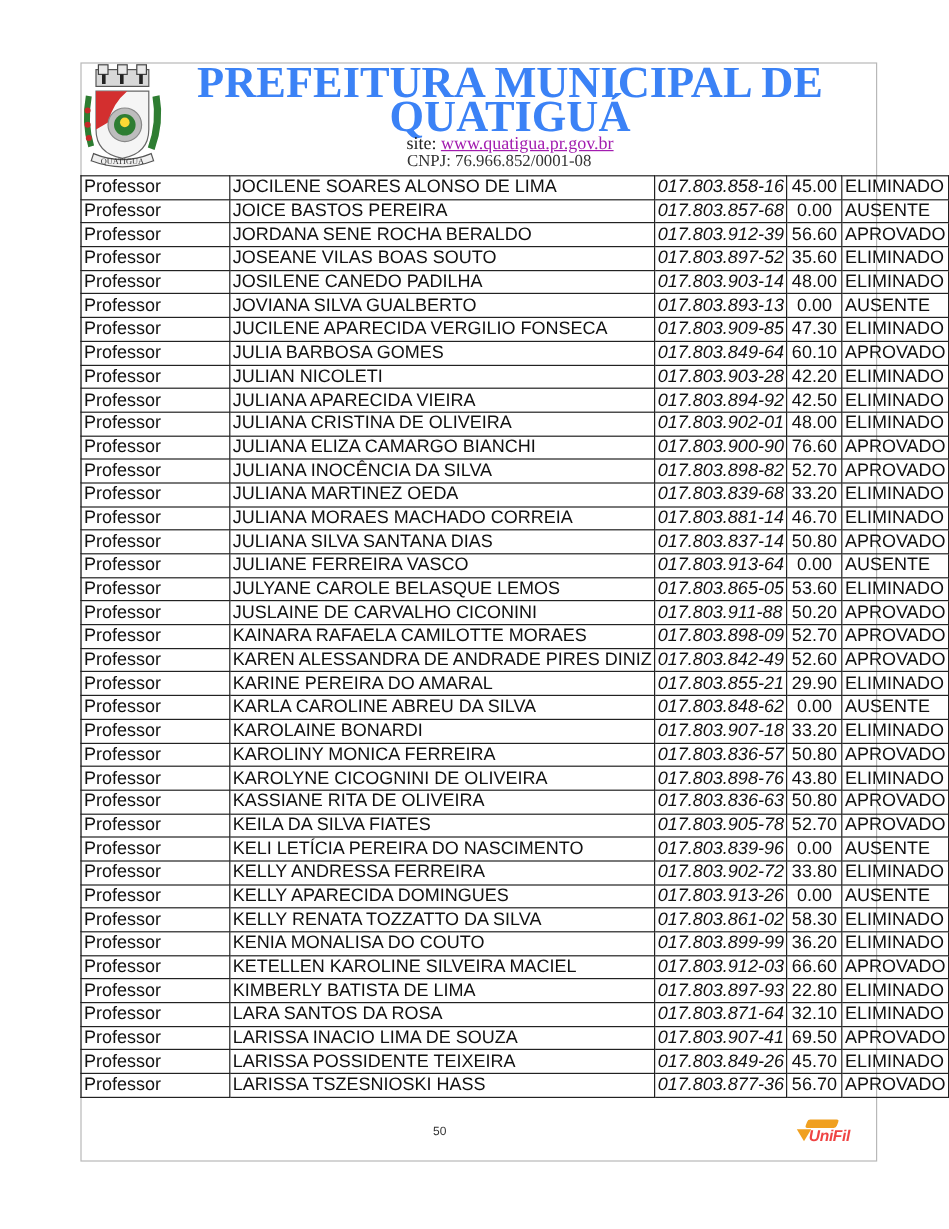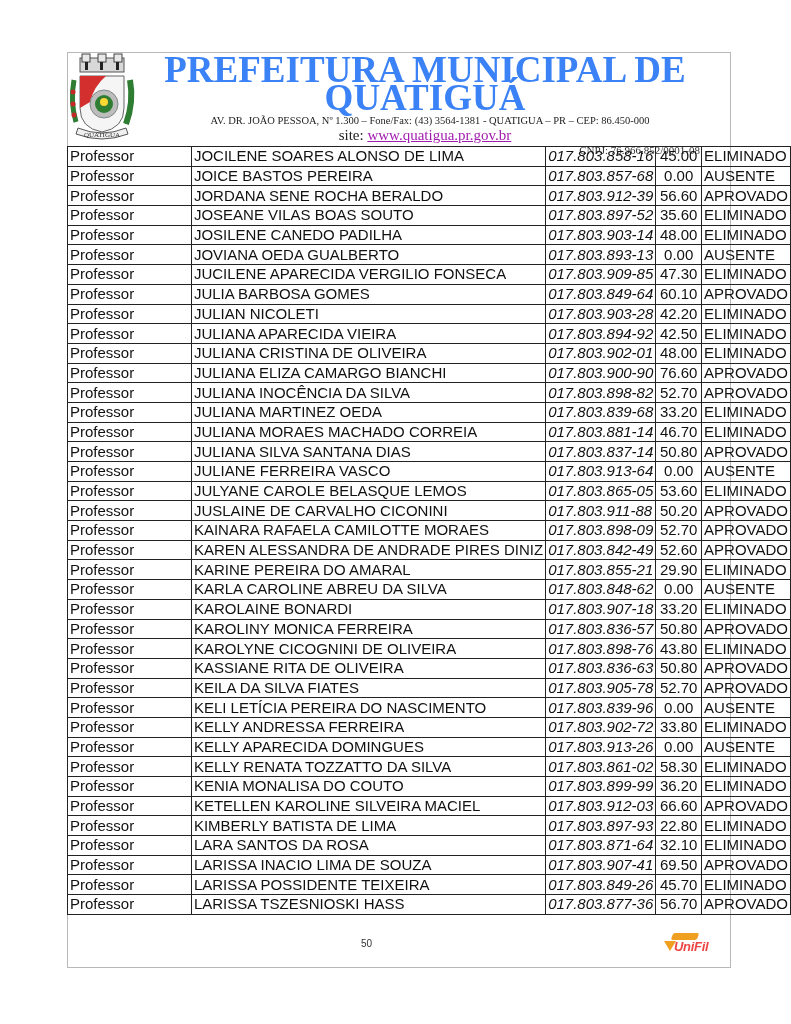--- a/index.html
+++ b/index.html
@@ -7,21 +7,21 @@
   .page-frame {
     position: absolute; left: 67px; top: 52px; width: 664px; height: 916px;
     border: 1px solid #b8b8b8; box-sizing: border-box;
   }
   .crest { position: absolute; left: 66px; top: 52px; width: 72px; height: 92px; }
   .header { position: absolute; left: 140px; top: 56px; width: 560px; text-align: center; }
   .title { font-family: "Liberation Serif", serif; font-weight: bold; font-size: 37px; color: #3b82f6; letter-spacing: 0px; line-height: 28px; margin-left: 10px; }
   .address { font-family: "Liberation Serif", serif; font-size: 10.5px; color: #222; margin-top: 2px; line-height: 13px; margin-left: 20px; }
   .site { font-family: "Liberation Serif", serif; font-size: 15px; color: #222; line-height: 17px; margin-left: 10px; }
   .site a { color: #a21caf; text-decoration: underline; }
-  .cnpj { font-family: "Liberation Serif", serif; font-size: 11px; color: #333; line-height: 12px; margin-left: -8px; text-align: right; }
+  .cnpj { font-family: "Liberation Serif", serif; font-size: 14px; color: #333; line-height: 12px; margin-left: -8px; }
 
   table.results {
     position: absolute; left: 67px; top: 146px; border-collapse: collapse;
     font-family: "Liberation Sans", sans-serif; font-size: 15px; color: #111;
   }
   table.results td {
     border: 1px solid #222; height: 18.7px; padding: 0 2px; white-space: nowrap; line-height: 18px;
   }
   td.c-cargo { width: 172px; }
   td.c-nome { width: 249px; }
@@ -59,21 +59,20 @@
   <path d="M14 24 L40 24 Q28 34 24 50 L14 56 Z" fill="#d32f2f"></path>
   <circle cx="38" cy="52" r="14" fill="#bdbdbd" stroke="#888" stroke-width="1"></circle>
   <circle cx="38" cy="52" r="9" fill="#2e7d32"></circle>
   <circle cx="38" cy="50" r="4" fill="#fdd835"></circle>
   <path d="M10 82 Q36 92 62 82 L60 76 Q36 86 12 76 Z" fill="#f0f0f0" stroke="#555" stroke-width="1"></path>
   <text x="36" y="85" font-family="Liberation Serif, serif" font-size="7" text-anchor="middle" fill="#333">QUATIGUA</text>
 </svg>
 
 <div class="header">
   <div class="title">PREFEITURA MUNICIPAL DE QUATIGUÁ</div>
-  <div class="address">AV. DR. JOÃO PESSOA, Nº 1.300 – Fone/Fax: (43) 3564-1381 - QUATIGUA – PR – CEP: 86.450-000</div>
   <div class="site"><span>site: </span><a>www.quatigua.pr.gov.br</a></div>
   <div class="cnpj">CNPJ: 76.966.852/0001-08</div>
 </div>
 
 <table class="results">
   <tbody id="results-body">
       <tr>
         <td class="c-cargo">Professor</td>
         <td class="c-nome">JOCILENE SOARES ALONSO DE LIMA</td>
         <td class="c-insc">017.803.858-16</td>
@@ -103,21 +102,21 @@
       </tr>
       <tr>
         <td class="c-cargo">Professor</td>
         <td class="c-nome">JOSILENE CANEDO PADILHA</td>
         <td class="c-insc">017.803.903-14</td>
         <td class="c-nota">48.00</td>
         <td class="c-sit">ELIMINADO</td>
       </tr>
       <tr>
         <td class="c-cargo">Professor</td>
-        <td class="c-nome">JOVIANA OEDA GUALBERTO</td>
+        <td class="c-nome">JOVIANA SILVA GUALBERTO</td>
         <td class="c-insc">017.803.893-13</td>
         <td class="c-nota">0.00</td>
         <td class="c-sit">AUSENTE</td>
       </tr>
       <tr>
         <td class="c-cargo">Professor</td>
         <td class="c-nome">JUCILENE APARECIDA VERGILIO FONSECA</td>
         <td class="c-insc">017.803.909-85</td>
         <td class="c-nota">47.30</td>
         <td class="c-sit">ELIMINADO</td>

